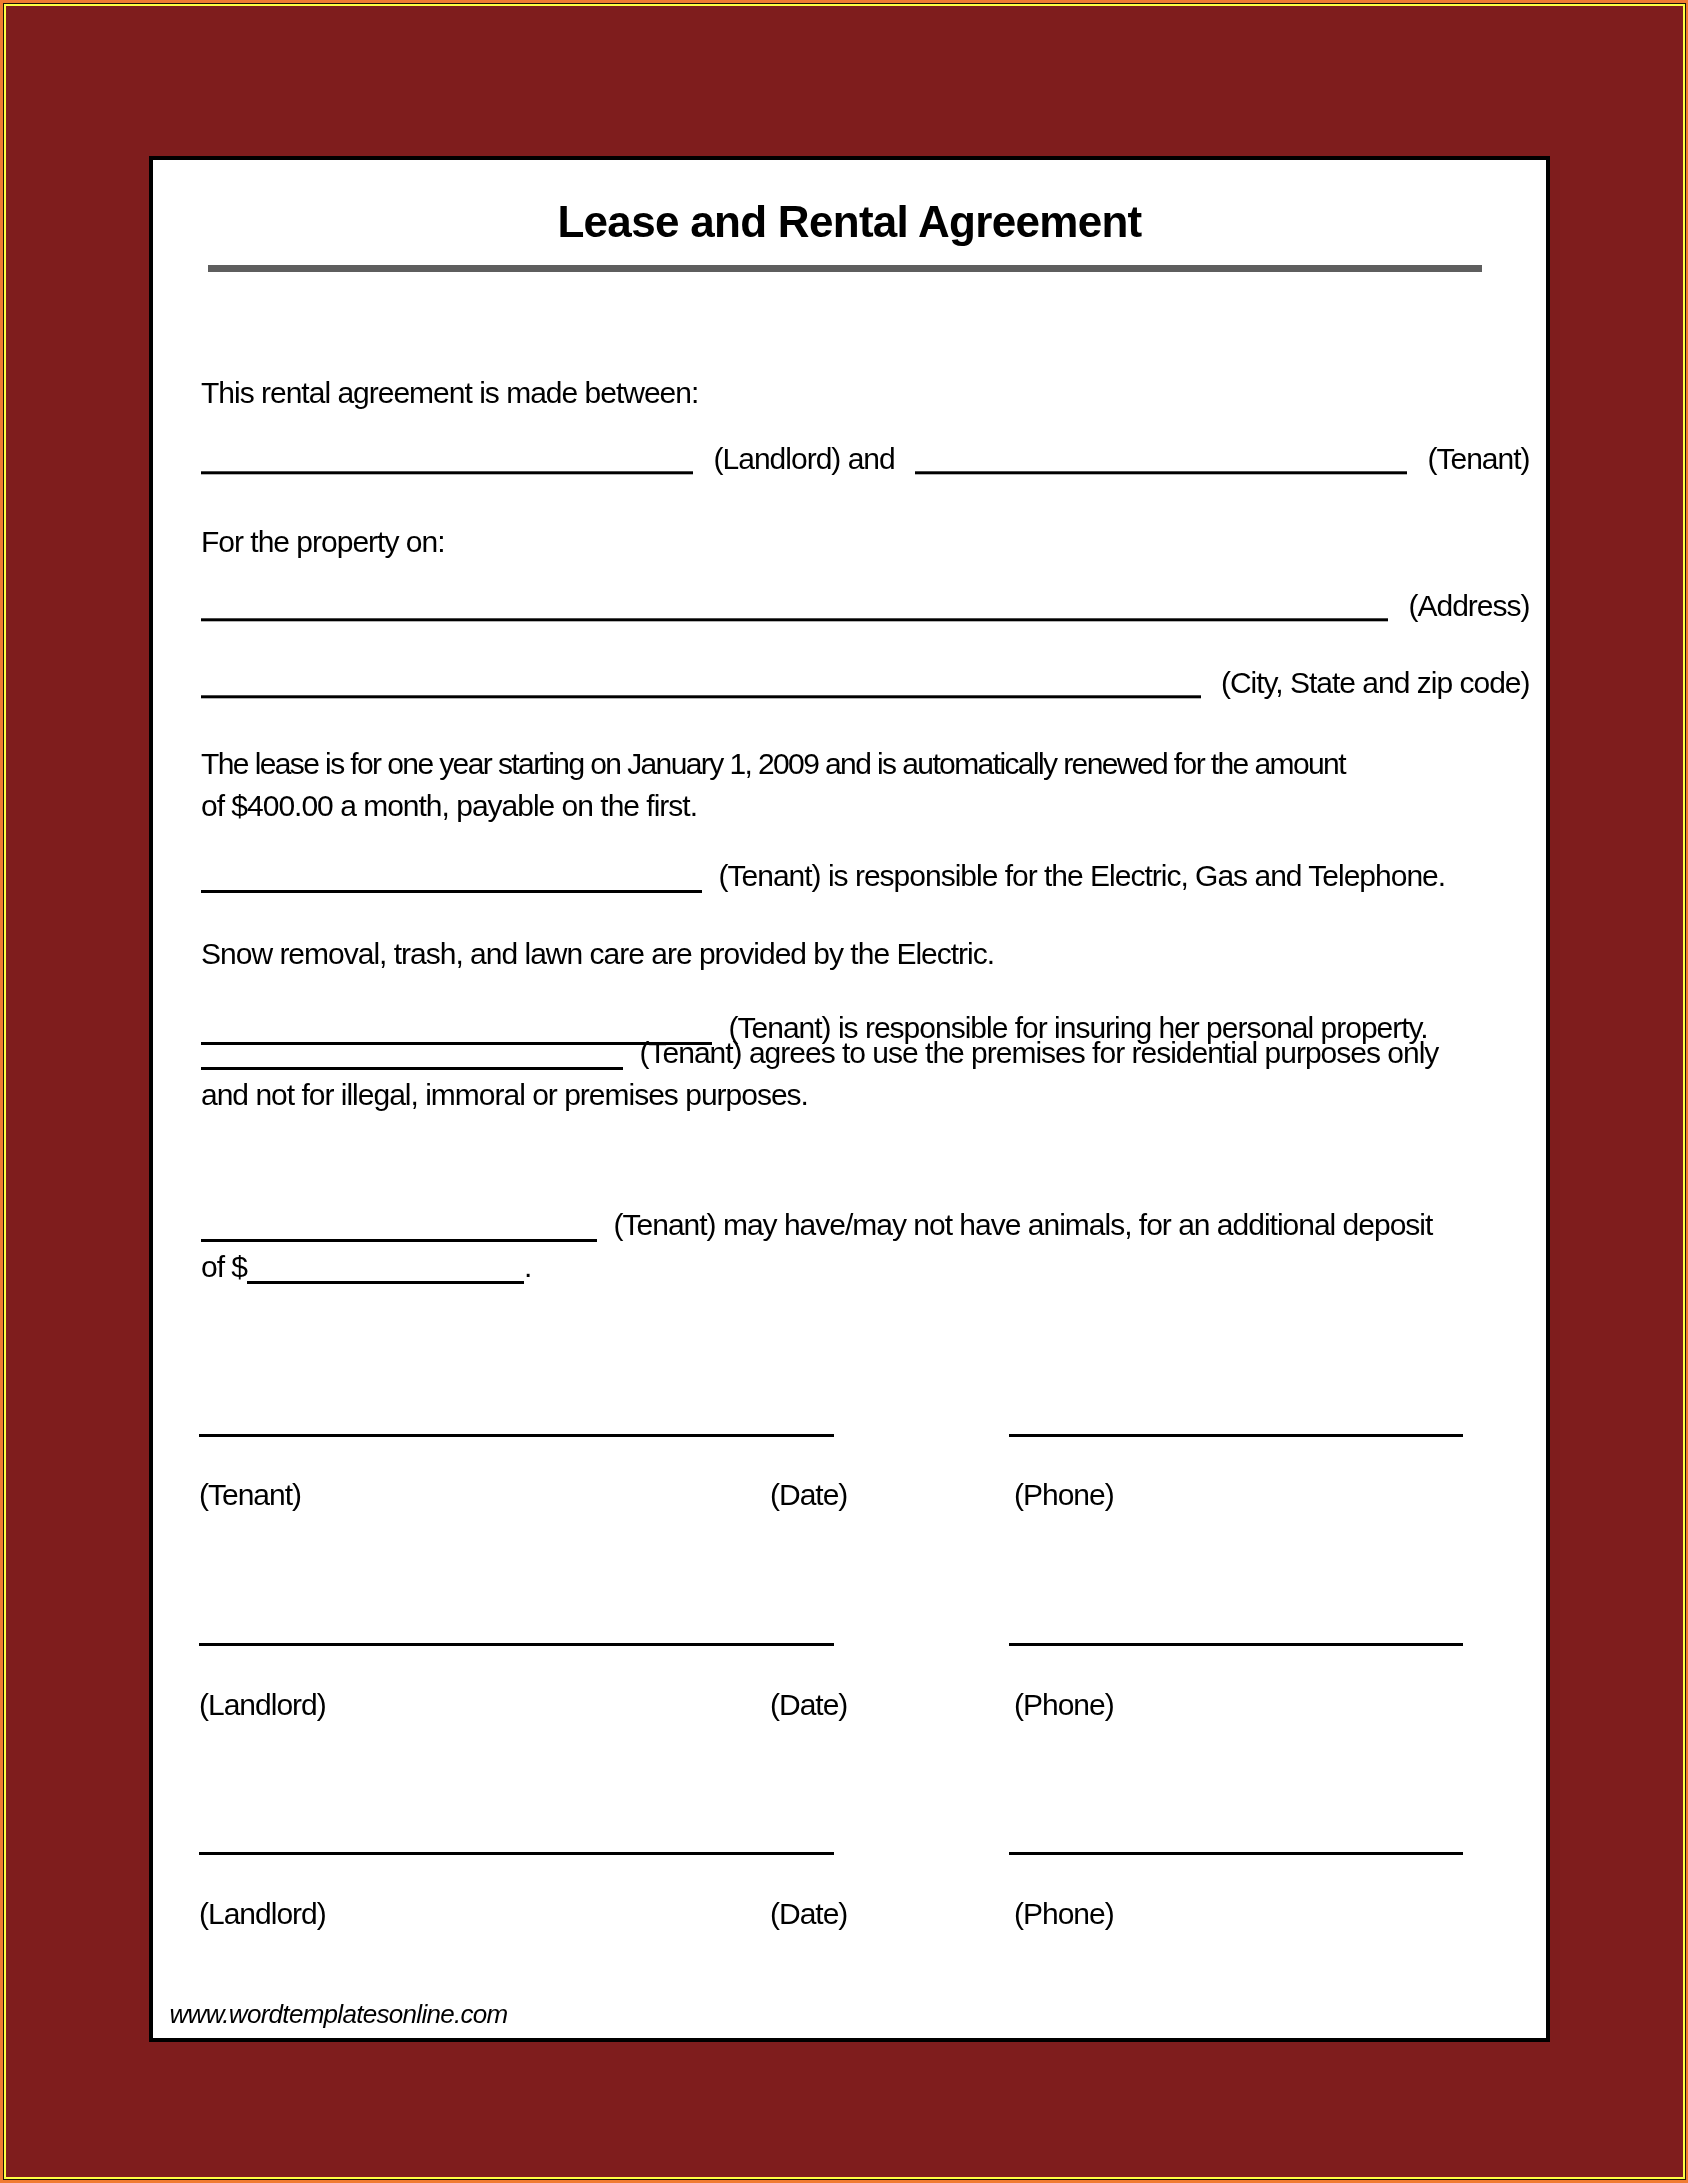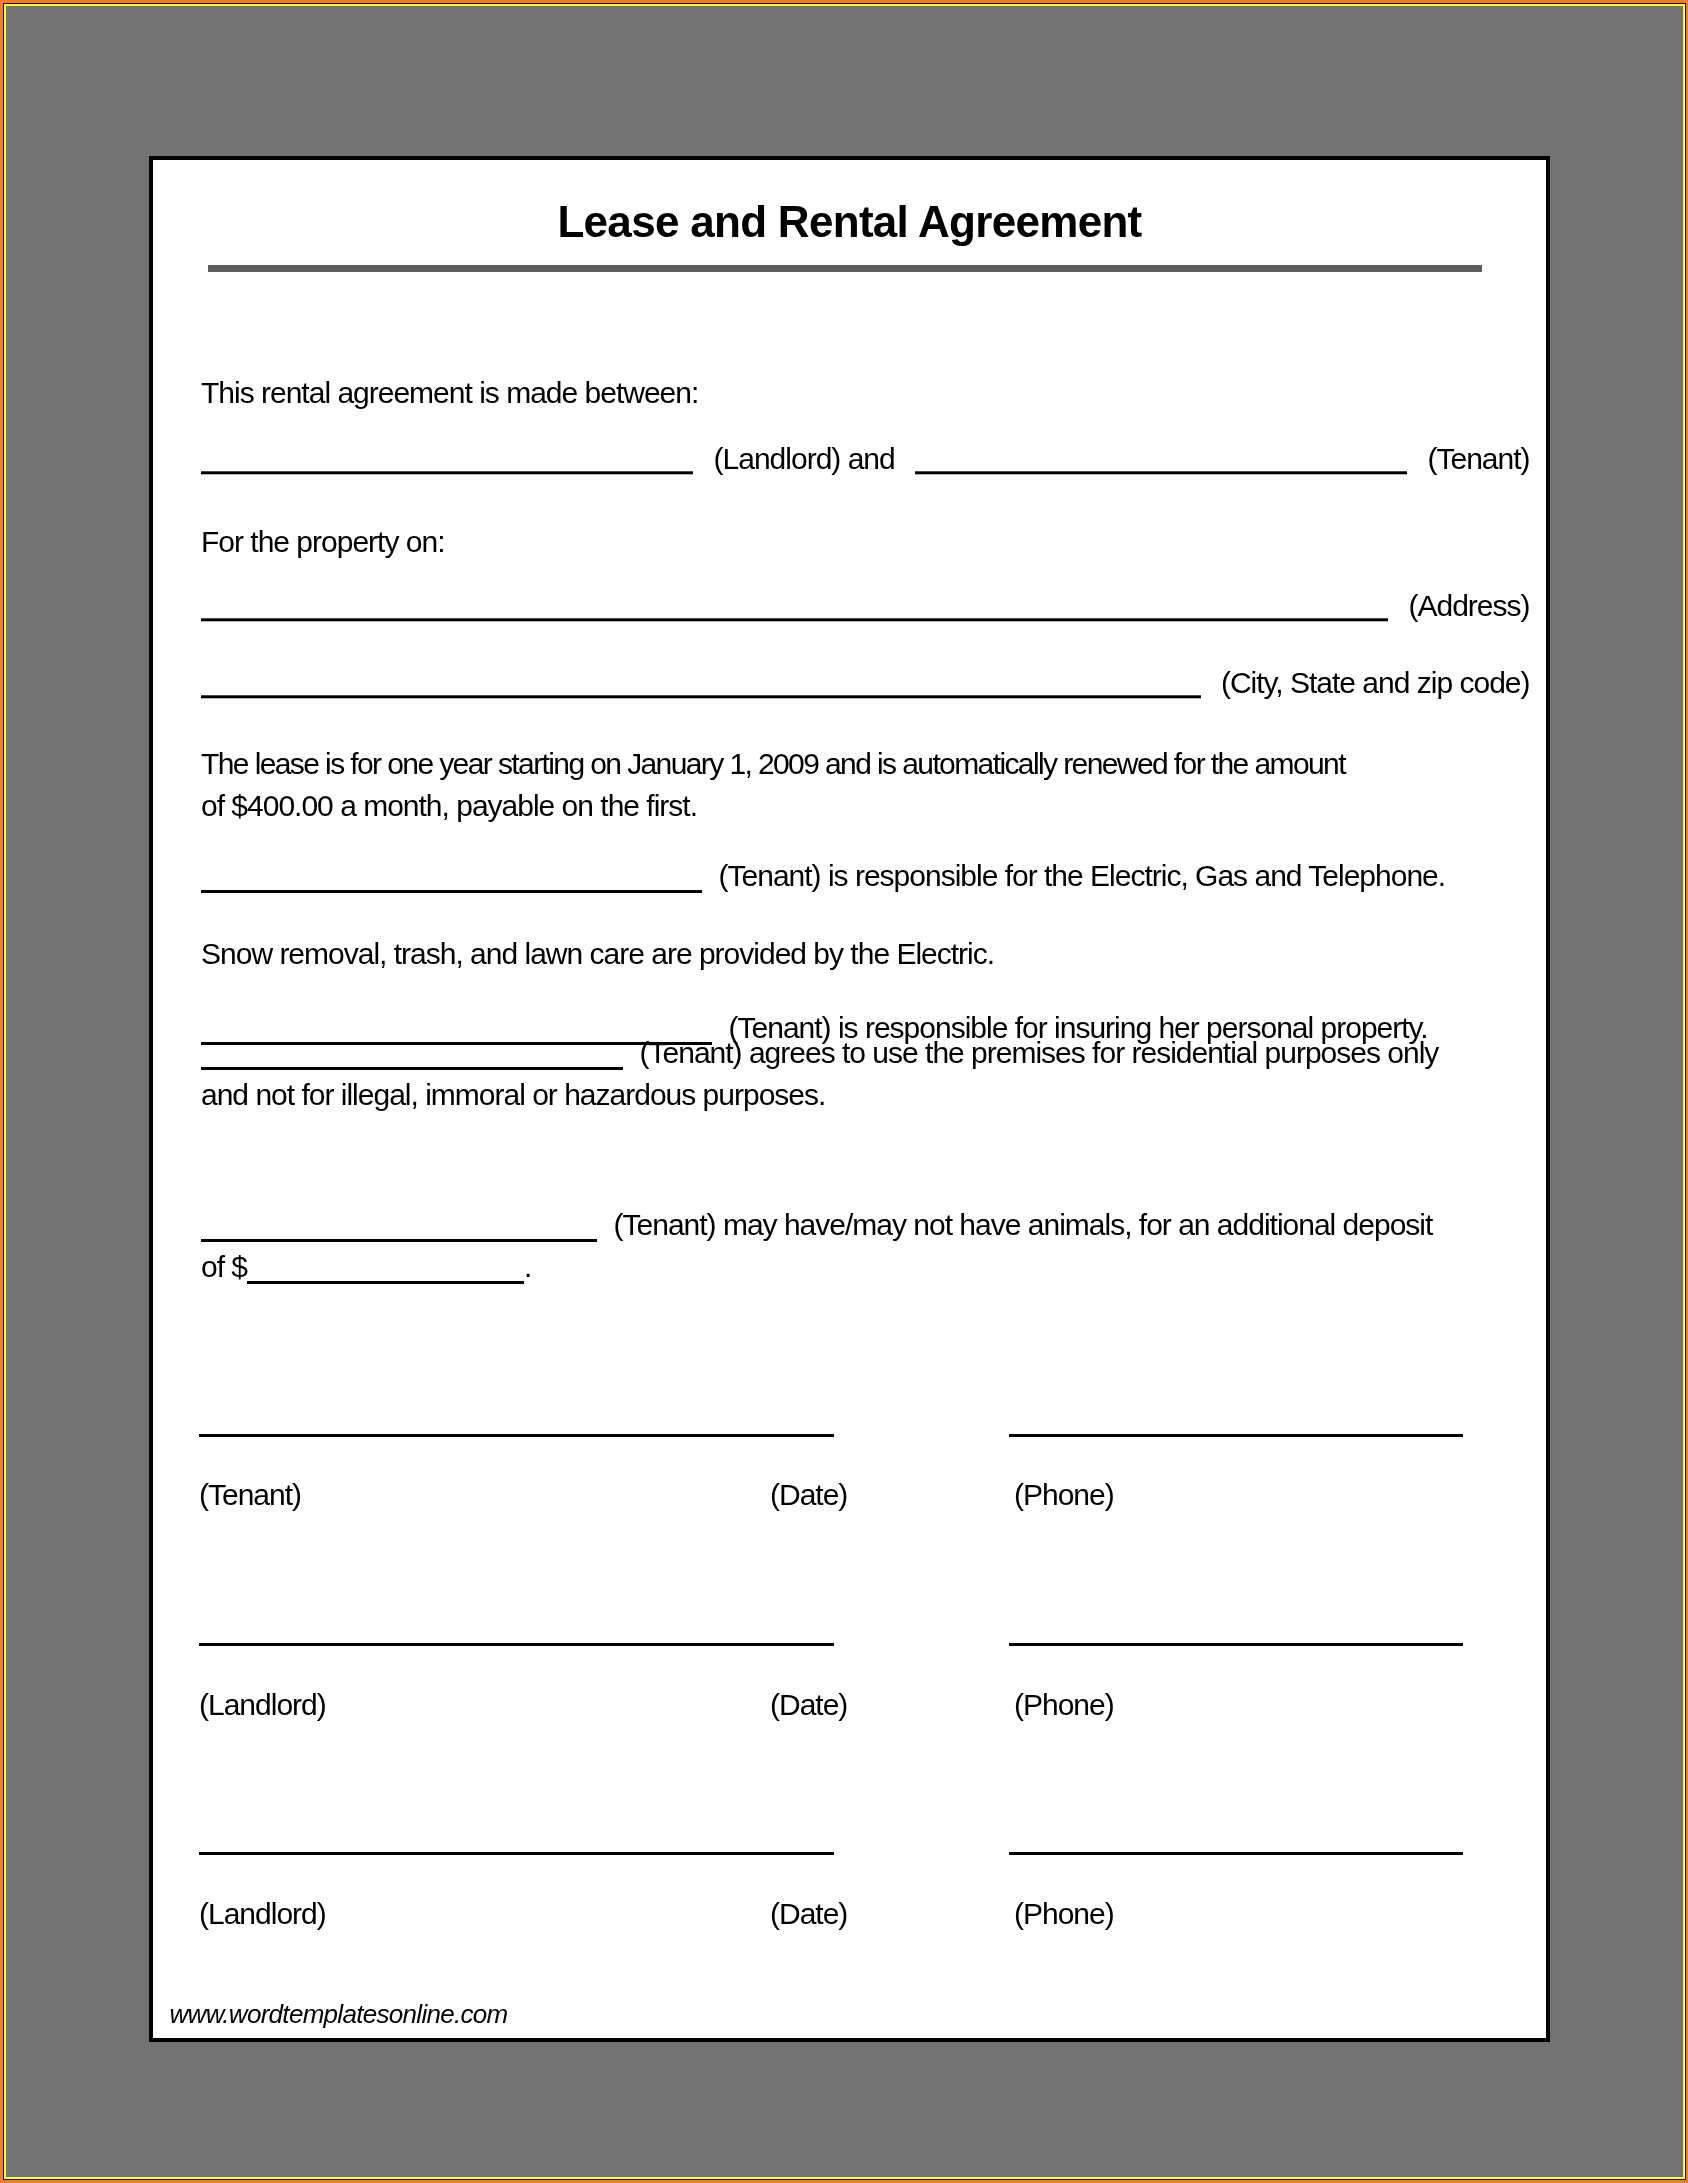--- a/index.html
+++ b/index.html
@@ -5,21 +5,21 @@
   html, body { margin: 0; padding: 0; background: #ffffff; }
   body {
     width: 1689px; height: 2183px;
     position: relative;
     font-family: "Liberation Sans", sans-serif;
     color: #000000;
   }
   
   .frame-orange { position: absolute; inset: 0; border: 3.3px solid #F07B32; box-sizing: border-box; }
   .frame-dark   { position: absolute; inset: 0; border: 1.3px solid #1c1309; box-sizing: border-box; }
-  .frame-yellow { position: absolute; inset: 0; border: 2.6px solid #FFFF44; box-sizing: border-box; background: #737373; }
+  .frame-yellow { position: absolute; inset: 0; border: 2.6px solid #FFFF44; box-sizing: border-box; background: #7f1d1d; }
 
   .doc-box {
     position: absolute;
     left: 143px; top: 150px;
     width: 1401px; height: 1886px;
     border: 4px solid #000000;
     box-sizing: border-box;
     background: #ffffff;
     overflow: hidden;
   }
@@ -136,21 +136,21 @@
       <div class="p" style="top:849px">
         <span class="blank bw-insure"></span>
         <span class="lbl">(Tenant) is responsible for insuring her personal property.</span>
       </div>
 
       <div class="p two-line" style="top:872px">
         <div>
           <span class="blank bw-premises"></span>
           <span class="lbl">(Tenant) agrees to use the premises for residential purposes only</span>
         </div>
-        <div>and not for illegal, immoral or hazardous purposes.</div>
+        <div>and not for illegal, immoral or premises purposes.</div>
       </div>
 
       <div class="p two-line" style="top:1044px">
         <div>
           <span class="blank bw-animals"></span>
           <span class="lbl">(Tenant) may have/may not have animals, for an additional deposit</span>
         </div>
         <div>
           <span>of $</span><span class="blank bw-deposit"></span><span>.</span>
         </div>

